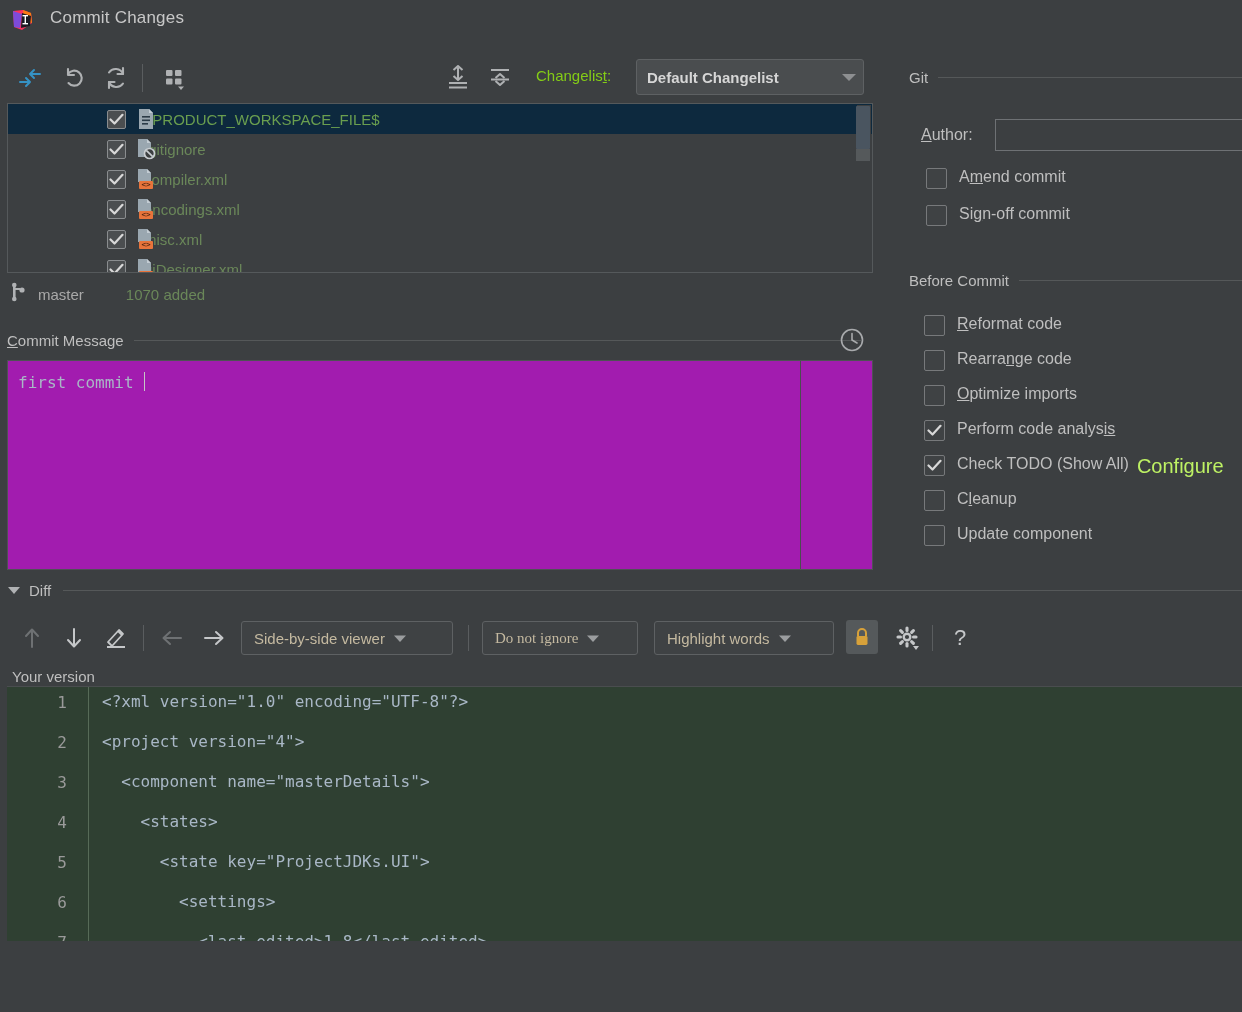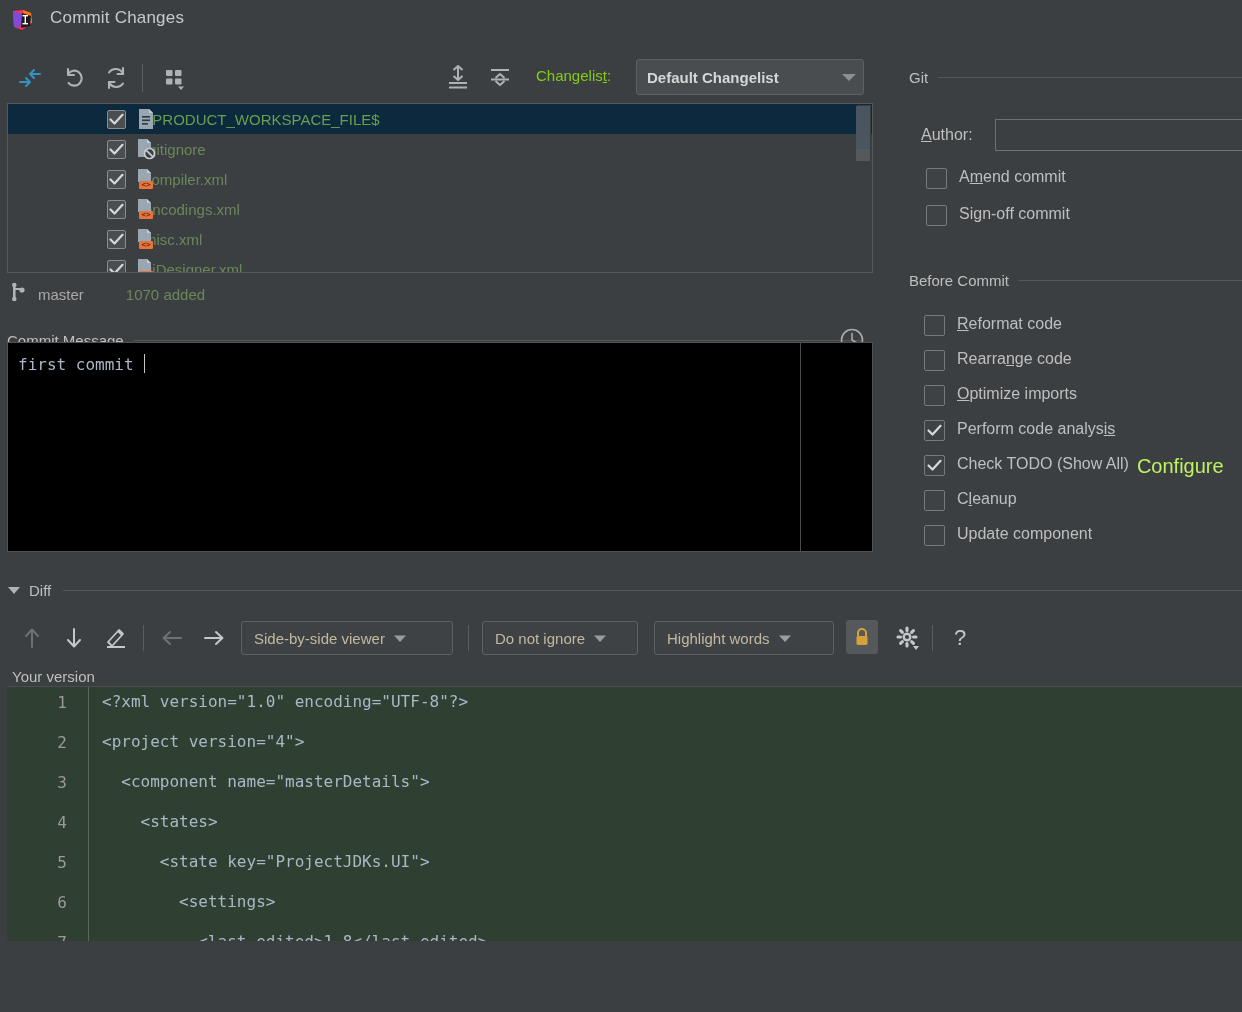--- a/index.html
+++ b/index.html
@@ -49,21 +49,21 @@
   .branchrow { position:absolute; left:10px; top:282px; height:24px; display:flex; align-items:center; }
   .branch-name { font-size:15px; color:#a9a9a9; margin-left:12px; }
   .branch-count { font-size:15px; color:#6a8759; margin-left:42px; }
 
   
   .cm-head { position:absolute; left:7px; top:330px; width:866px; height:20px; display:flex; align-items:center; }
   .cm-head .lbl { font-size:15px; color:#bfbfbf; white-space:nowrap; }
   .cm-head .lbl u { text-decoration: underline; }
   .cm-head .rule { flex:1; height:1px; background:#555859; margin:0 12px 0 10px; }
   .cm-clock { position:absolute; left:838px; top:326px; width:28px; height:28px; cursor:pointer; }
-  .cm-box { position:absolute; left:7px; top:342px; width:866px; height:210px; background:#000000; border:1px solid #4e5254; }
+  .cm-box { position:absolute; left:7px; top:360px; width:866px; height:210px; background:#a21caf; border:1px solid #4e5254; }
   .cm-text { position:absolute; left:10px; top:12px; font-family:"DejaVu Sans Mono", monospace; font-size:16px; color:#a9b7c6; }
   .cm-caret { position:absolute; width:1px; height:19px; background:#c6c6c6; }
   .cm-guide { position:absolute; left:792px; top:0; width:1px; height:208px; background:#4a4d4f; }
 
   
   .diff-head { position:absolute; left:7px; top:580px; width:1235px; height:20px; display:flex; align-items:center; }
   .diff-head .tri { margin-right:8px; }
   .diff-head .lbl { font-size:15px; color:#bfbfbf; }
   .diff-head .rule { flex:1; height:1px; background:#555859; margin-left:12px; }
 
@@ -428,21 +428,21 @@
 
     <div class="dcombo" style="left:241px; width:212px;">
       <span class="val">Side-by-side viewer</span>
       <span class="arr">
         <svg width="14" height="9" viewBox="0 0 14 9">
             <path d="M1 1.5 L7 8 L13 1.5 Z" fill="#9b9d9f"></path>
           </svg>
       </span>
     </div>
     <div class="dsep" style="left:468px;"></div>
-    <div class="dcombo" style="left:482px; width:156px;">
+    <div class="dcombo" style="left:482px; width:156px;font-family:Liberation Serif, serif;">
       <span class="val">Do not ignore</span>
       <span class="arr">
         <svg width="14" height="9" viewBox="0 0 14 9">
             <path d="M1 1.5 L7 8 L13 1.5 Z" fill="#9b9d9f"></path>
           </svg>
       </span>
     </div>
     <div class="dcombo" style="left:654px; width:180px;">
       <span class="val">Highlight words</span>
       <span class="arr">

